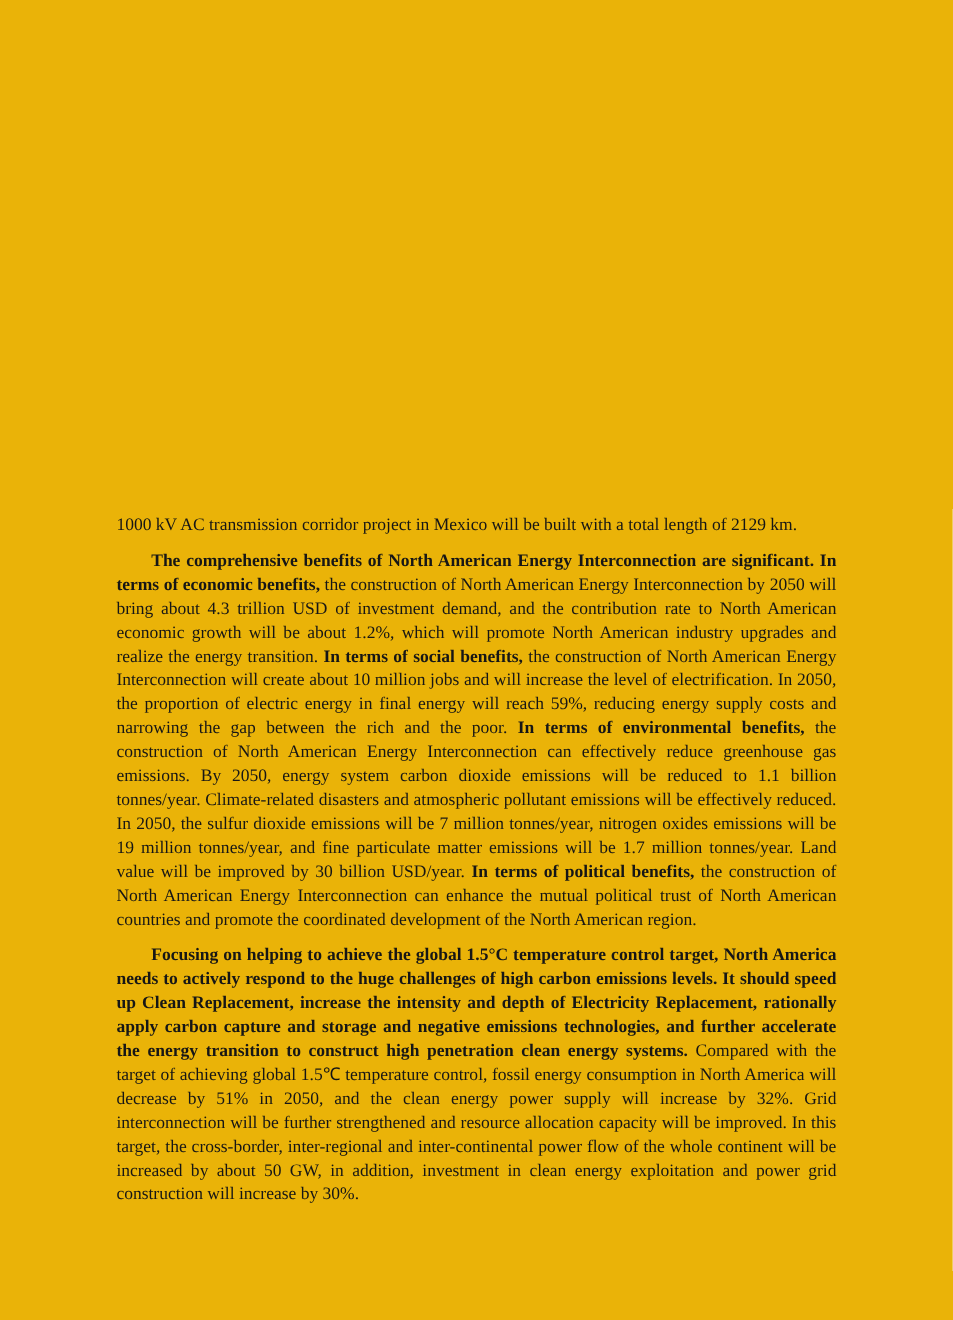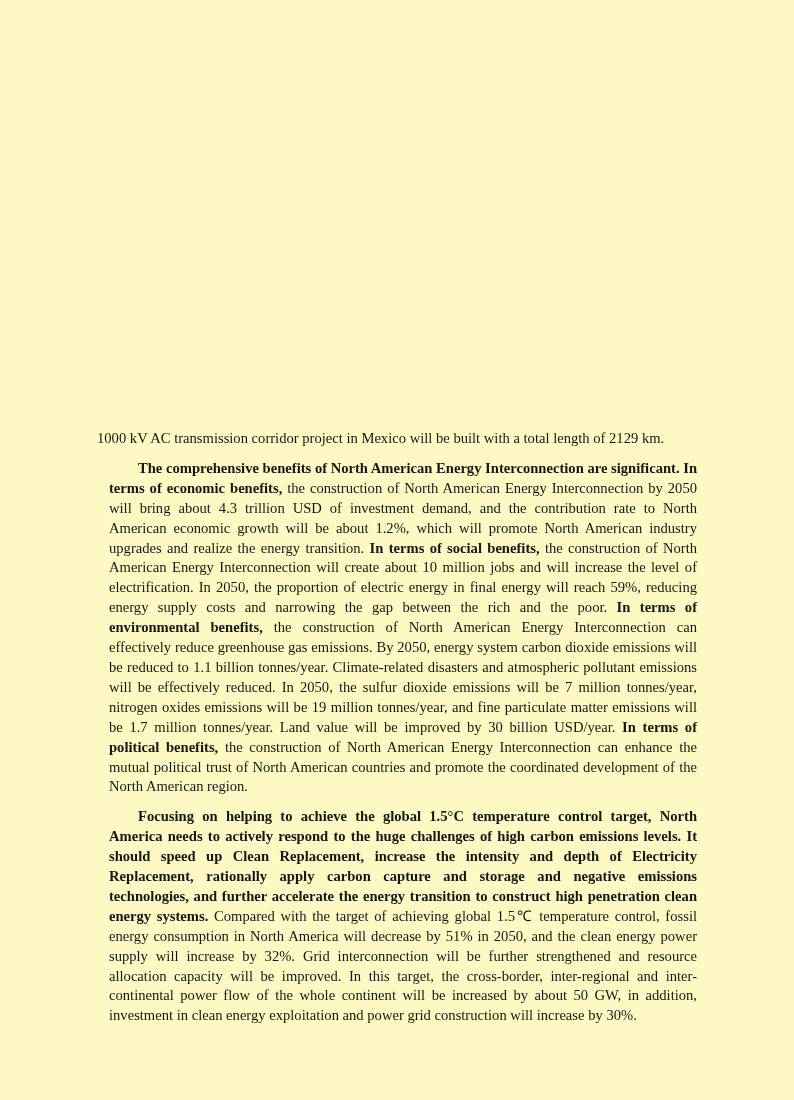--- a/index.html
+++ b/index.html
@@ -4,42 +4,41 @@
 <style>
   html, body {
     margin: 0;
     padding: 0;
     background: #ffffff;
   }
   .page {
     position: relative;
     width: 794px;
     height: 1100px;
-    background: #fef9c3;
+    background: #eab308;
     box-sizing: border-box;
     overflow: hidden;
     font-family: "Liberation Serif", serif;
     color: #161616;
   }
   .doc-body {
     position: absolute;
     top: 429px;
     left: 97px;
     width: 600px;
     font-size: 14.6px;
     line-height: 19.9px;
   }
   .para {
     margin: 0 0 10px 0;
     text-align: justify;
     text-justify: inter-word;
   }
   .para.indent {
     text-indent: 29px;
-    margin-left: 12px;
   }
   .para:last-child {
     margin-bottom: 0;
   }
   .bold {
     font-weight: bold;
   }
 </style>
 </head>
 <body>

